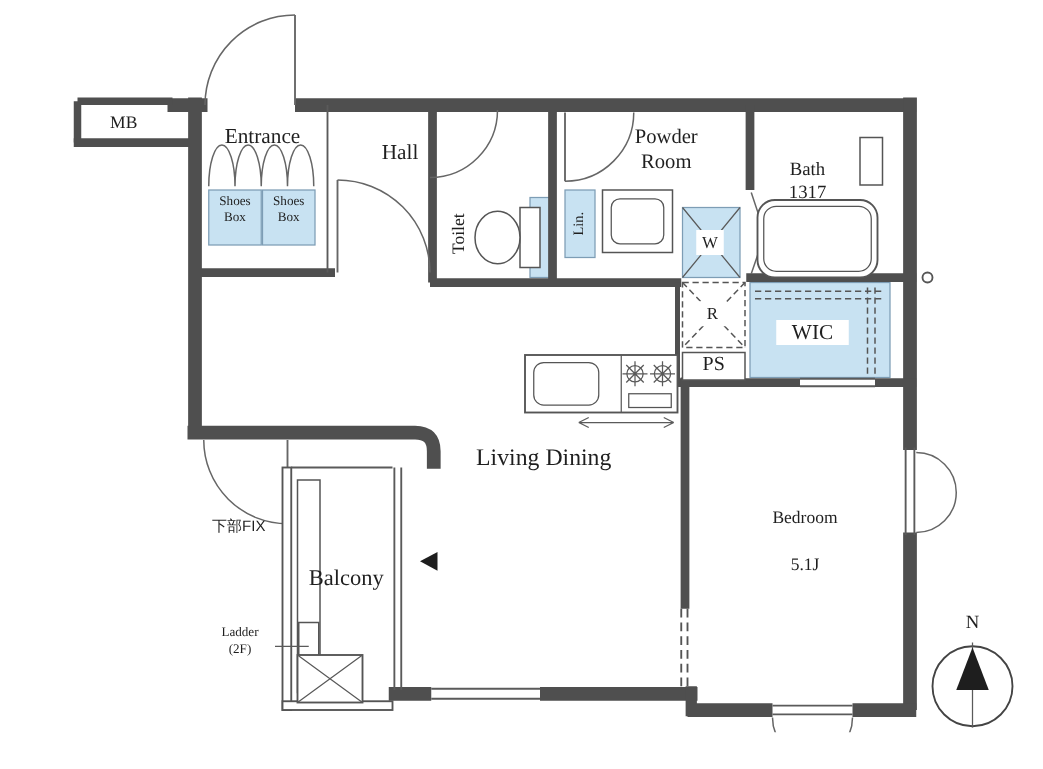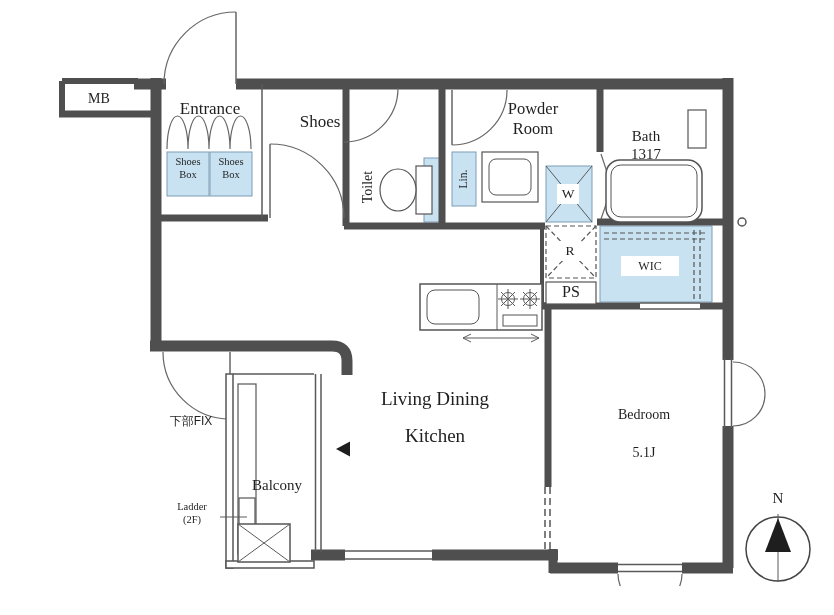--- a/index.html
+++ b/index.html
@@ -147,41 +147,40 @@
       <path class="t1" d="M778,514 L778,582"></path>
       <polygon class="blk" points="778,518 765,552 791,552"></polygon>
     </g>
   </g>
 </svg>
 
   <div class="lbl" style="left:62px;top:84px;width:74px;line-height:30px;font-size:14px;">MB</div>
   <div class="lbl" style="left:158px;top:99px;width:104px;font-size:17px;">Entrance</div>
   <div class="lbl" style="left:168px;top:156px;width:40px;font-size:10.5px;">Shoes Box</div>
   <div class="lbl" style="left:211px;top:156px;width:40px;font-size:10.5px;">Shoes Box</div>
-  <div class="lbl" style="left:288px;top:112px;width:64px;font-size:17px;">Shoes</div>
+  <div class="lbl" style="left:288px;top:112px;width:64px;font-size:17px;">Hall</div>
   <div class="lbl vert" style="left:338px;top:179px;width:60px;height:16px;font-size:14px;">Toilet</div>
   <div class="lbl" style="left:498px;top:99px;width:70px;font-size:16.5px;">Powder Room</div>
   <div class="lbl" style="left:624px;top:115px;width:44px;font-size:15px;margin-top:12px;">Bath 1317</div>
   <div class="lbl vert" style="left:444px;top:172px;width:40px;height:14px;font-size:11.5px;">Lin.</div>
   <div class="lbl bgw" style="left:557px;top:184px;width:22px;height:20px;line-height:20px;font-size:13.5px;">W</div>
   <div class="lbl bgw" style="left:559px;top:241px;width:22px;height:20px;line-height:20px;font-size:13.5px;">R</div>
   <div class="lbl" style="left:556px;top:284px;width:30px;height:16px;line-height:16px;font-size:16px;">PS</div>
-  <div class="lbl bgw" style="left:621px;top:256px;width:58px;height:20px;line-height:20px;font-size:12px;">WIC</div>
+  <div class="lbl bgw" style="left:621px;top:256px;width:58px;height:20px;line-height:20px;font-size:17px;">WIC</div>
 
-  <div class="lbl" style="left:352px;top:348px;width:166px;font-size:19px;line-height:37px;margin-top:32px;">
+  <div class="lbl" style="left:352px;top:348px;width:166px;font-size:19px;line-height:37px;">
     <div>Living Dining</div>
-    <div>Kitchen</div>
   </div>
 
   <div class="lbl" style="left:582px;top:396px;width:124px;font-size:14px;line-height:38px;">
     <div>Bedroom</div>
     <div>5.1J</div>
   </div>
 
-  <div class="lbl" style="left:236px;top:476px;width:82px;font-size:15px;">Balcony</div>
+  <div class="lbl" style="left:236px;top:452px;width:82px;font-size:18px;">Balcony</div>
   <div class="lbl" style="left:156px;top:414px;width:70px;font-size:12px;font-family:'Liberation Sans','DejaVu Sans',sans-serif;">下部FIX</div>
 
   <div class="lbl" style="left:164px;top:501px;width:56px;font-size:10.5px;">
     <div>Ladder</div>
     <div>(2F)</div>
   </div>
 
   <div class="lbl" style="left:769px;top:489px;width:18px;font-size:15px;">N</div>
 
 </div>

